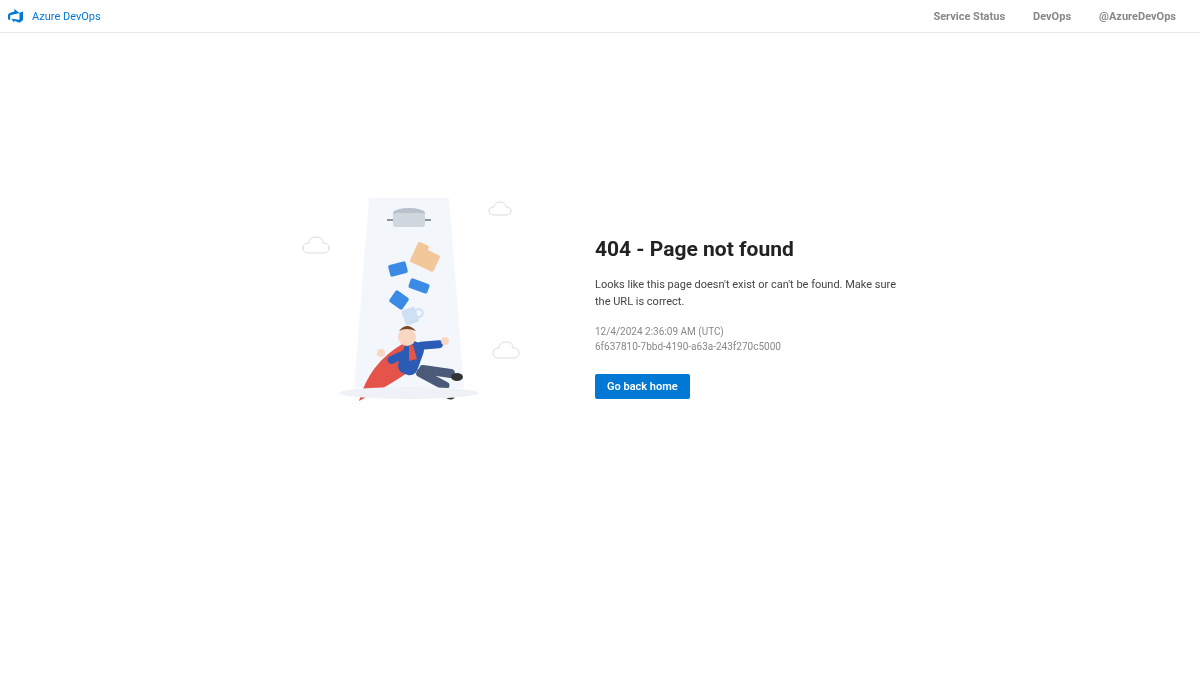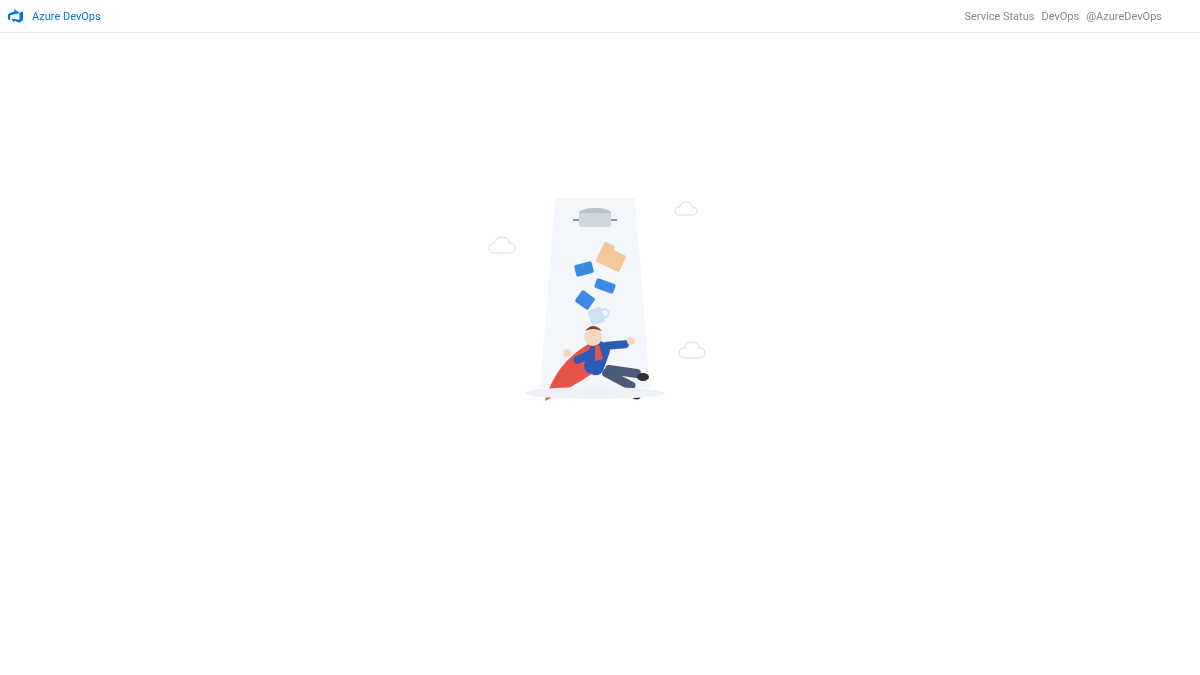--- a/index.html
+++ b/index.html
@@ -13,21 +13,21 @@
       color: #333;
       width: 1200px;
       height: 675px;
       overflow: hidden;
     }
     .header {
       display: flex;
       align-items: center;
       justify-content: space-between;
       height: 33px;
-      padding: 0 24px 0 8px;
+      padding: 0 10px 0 8px;
       border-bottom: 1px solid #e8e8e8;
     }
     .header-left {
       display: flex;
       align-items: center;
     }
     .logo-icon {
       width: 16px;
       height: 16px;
       margin-right: 8px;
@@ -37,22 +37,23 @@
     }
     .brand {
       color: #0078d4;
       font-size: 11px;
       font-weight: 400;
       text-decoration: none;
     }
     .header-right {
       display: flex;
       align-items: center;
-      gap: 7px;
+      gap: 28px;
       padding-right: 14px;
+      font-weight: bold;
     }
     .header-link {
       color: #888;
       font-size: 11px;
       text-decoration: none;
     }
     .main {
       display: flex;
       justify-content: center;
       padding-top: 160px;
@@ -180,14 +181,23 @@
 
           <circle cx="22" cy="30" r="4" fill="#f7d7c2"></circle>
           <circle cx="86" cy="18" r="4" fill="#f7d7c2"></circle>
 
           <path d="M 50 22 L 54 22 L 58 36 L 50 38 Z" fill="#e4544a"></path>
         </g>
 
         <ellipse cx="120" cy="200" rx="70" ry="6" fill="#eef1f5"></ellipse>
       </svg>
     </div>
+    <div class="text-col">
+      <h1 class="title">404 - Page not found</h1>
+      <p class="desc">Looks like this page doesn't exist or can't be found. Make sure the URL is correct.</p>
+      <div class="meta">
+        <div>12/4/2024 2:36:09 AM (UTC)</div>
+        <div>6f637810-7bbd-4190-a63a-243f270c5000</div>
+      </div>
+      <a class="btn-primary">Go back home</a>
+    </div>
   </div>
 </div>
 
 </body></html>

